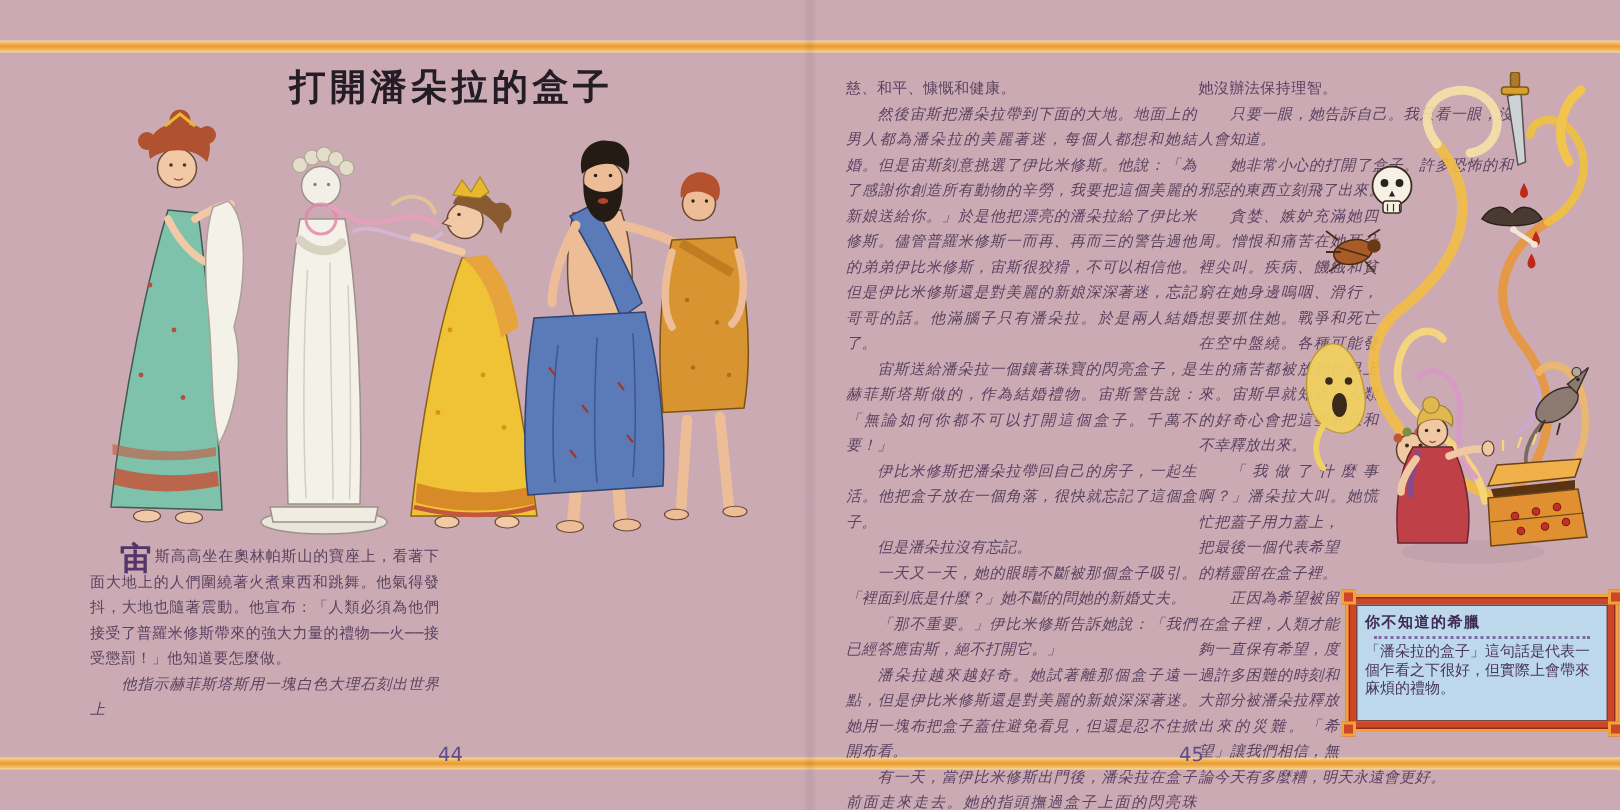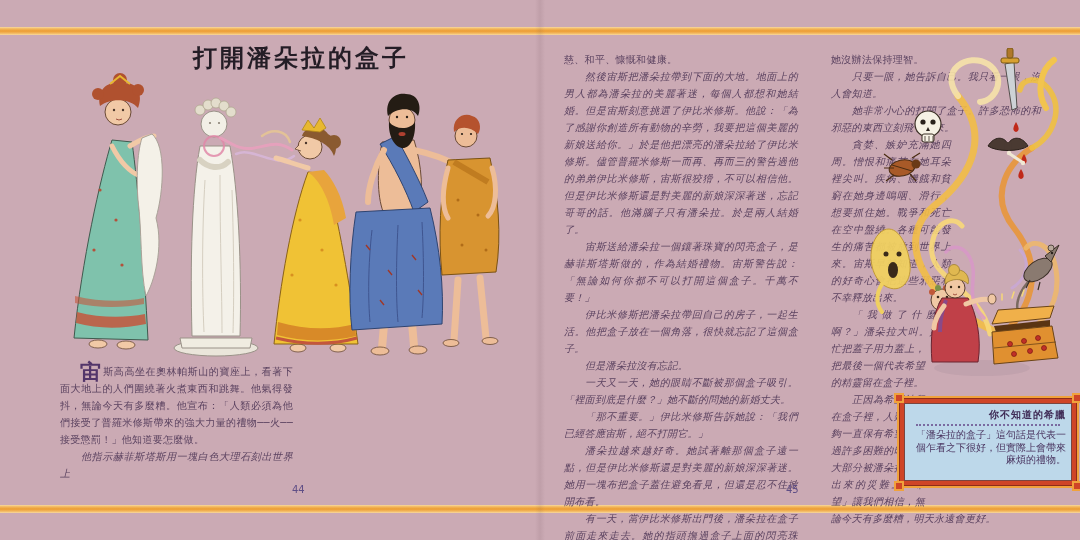--- a/index.html
+++ b/index.html
@@ -33,45 +33,45 @@
   .left-text {
     position:absolute; left:60px; top:363px; width:478px;
     display:flex; gap:12px;
   }
   .left-text .col { width:233px; }
   .dropcap {
     float:left; font-size:21px; font-weight:bold; line-height:18px;
     height:17px; margin:0 2px 0 20px; color:#53356a;
   }
   .r-col1 { position:absolute; left:564px; top:51px; width:234px; }
-  .r-col2 { position:absolute; left:799px; top:51px; width:234px; height:450px;margin-left:32px; }
+  .r-col2 { position:absolute; left:799px; top:51px; width:234px; height:450px; }
   .sp { float:right; clear:right; }
   .sp-a { width:24px;  height:85px; }
   .sp-b { width:114px; height:215px; }
   .sp-c { width:140px; height:125px; margin-top:34px; }
-  .pagenum { position:absolute; top:484px; font-size:10px; color:#5f4e86; }
+  .pagenum { position:absolute; top:496px; font-size:13px; color:#5f4e86; }
   .pagenum.l { left:292px; } .pagenum.r { left:786px; }
 
   .ill { position:absolute; pointer-events:none; }
   .ill-left  { left:50px;  top:50px; }
   .ill-right { left:842px; top:48px; z-index:2; }
 
   .sidebar {
     position:absolute; left:897px; top:396px; width:182px; height:92px;
     background:#cf4527; border:2px solid #f0a23c; padding:5px; z-index:3;
     box-shadow: inset 0 0 0 1px #8e2c1a;
   }
   .sidebar .notch {
     position:absolute; width:10px; height:10px; background:#cf4527; border:2px solid #f0a23c;
   }
   .notch.tl { left:-5px; top:-5px; } .notch.tr { right:-5px; top:-5px; }
   .notch.bl { left:-5px; bottom:-5px; } .notch.br { right:-5px; bottom:-5px; }
   .sidebar-inner {
     position:relative; width:100%; height:100%; background:#bdd8ea;
-    border:1px solid #7a4640; padding:4px 5px 3px; text-align:right; z-index:1;
+    border:1px solid #7a4640; padding:4px 5px 3px; text-align:left; z-index:1;
   }
   .sidebar-title { font-size:10px; font-weight:bold; letter-spacing:1px; color:#3f2b56; }
   .sidebar-sep { border-bottom:2px dotted #7a6aa0; margin:2px 6px 3px; }
   .sidebar-body { font-size:10px; line-height:12.5px; color:#4a3560; }
 </style>
 </head>
 <body>
 
 <div class="spread">
 
@@ -189,21 +189,21 @@
       <path d="M442,118 C448,138 446,158 438,166" stroke="#edbd98" stroke-width="5" fill="none" stroke-linecap="round"></path>
       <circle cx="416" cy="86" r="11" fill="#edbd98" stroke="#6a4a36" stroke-width="1"></circle>
       <circle cx="412" cy="84" r="1.1" fill="#2a2018"></circle>
         <circle cx="421" cy="84" r="1.1" fill="#2a2018"></circle>
       <path d="M404,82 C402,68 414,62 422,66 C430,68 432,78 428,84 C420,76 410,76 404,82 Z" fill="#b5522e"></path>
     </g>
   </svg>
 
   <div class="left-text txt">
     <div class="col">
-      <p><span class="dropcap">宙</span><span>斯高高坐在奧林帕斯山的寶座上，看著下面大地上的人們圍繞著火煮東西和跳舞。他氣得發抖，無論今天有多麼糟。他宣布：「人類必須為他們接受了普羅米修斯帶來的強大力量的禮物──火──接受懲罰！」他知道要怎麼做。</span></p>
+      <p><span class="dropcap">宙</span><span>斯高高坐在奧林帕斯山的寶座上，看著下面大地上的人們圍繞著火煮東西和跳舞。他氣得發抖，大地也隨著震動。他宣布：「人類必須為他們接受了普羅米修斯帶來的強大力量的禮物──火──接受懲罰！」他知道要怎麼做。</span></p>
       <p class="ind">他指示赫菲斯塔斯用一塊白色大理石刻出世界上</p>
     </div>
   </div>
 
   <div class="pagenum l">44</div>
 
   <div class="r-col1 txt">
     <p>慈、和平、慷慨和健康。</p>
     <p class="ind">然後宙斯把潘朵拉帶到下面的大地。地面上的男人都為潘朵拉的美麗著迷，每個人都想和她結婚。但是宙斯刻意挑選了伊比米修斯。他說：「為了感謝你創造所有動物的辛勞，我要把這個美麗的新娘送給你。」於是他把漂亮的潘朵拉給了伊比米修斯。儘管普羅米修斯一而再、再而三的警告過他的弟弟伊比米修斯，宙斯很狡猾，不可以相信他。但是伊比米修斯還是對美麗的新娘深深著迷，忘記哥哥的話。他滿腦子只有潘朵拉。於是兩人結婚了。</p>
     <p class="ind">宙斯送給潘朵拉一個鑲著珠寶的閃亮盒子，是赫菲斯塔斯做的，作為結婚禮物。宙斯警告說：「無論如何你都不可以打開這個盒子。千萬不要！」</p>

